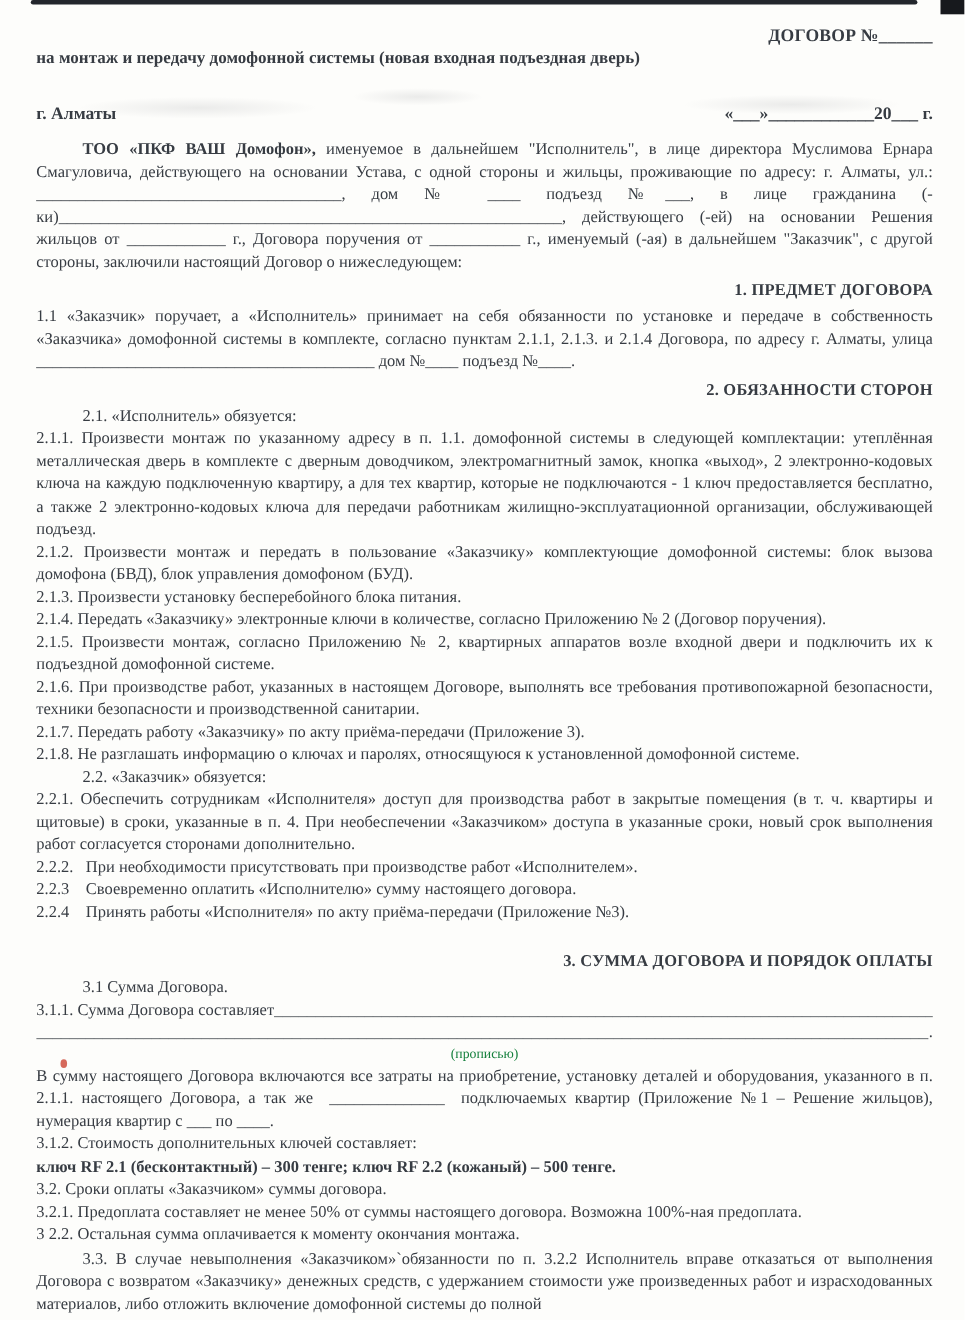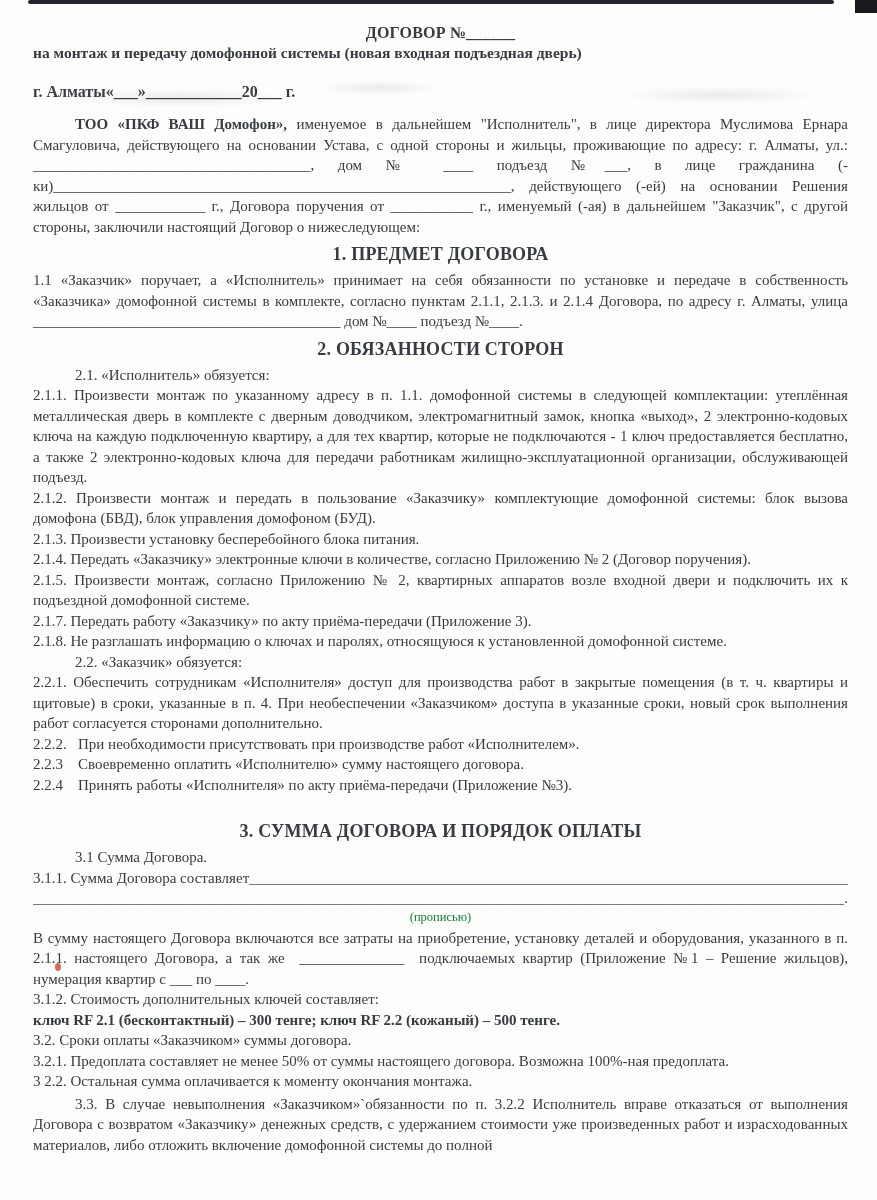--- a/index.html
+++ b/index.html
@@ -6,27 +6,27 @@
   .page{
     position:relative;
     width:877px;height:1200px;
     background:#fdfdfb;
     overflow:hidden;
     font-family:"Liberation Serif","DejaVu Serif",serif;
     color:#373c43;
   }
   .content{position:absolute;left:33px;right:29px;top:24px;}
   p{margin:0;font-size:15px;line-height:20.5px;text-align:justify;}
-  .title{font-size:16px;font-weight:bold;text-align:center;letter-spacing:.2px;}
+  .title{font-size:16px;font-weight:bold;text-align:right;letter-spacing:.2px;}
   .subtitle{font-size:15.5px;font-weight:bold;text-align:left;margin-top:2px;}
-  .city-row{display:flex;font-weight:bold;font-size:16px;margin-top:21px;}
+  .city-row{display:flex;justify-content:space-between;font-weight:bold;font-size:16px;margin-top:33px;}
   .preamble{margin-top:13px;}
   .bold{font-weight:bold;}
   .indent{text-indent:42px;}
-  .heading{font-weight:bold;text-align:center;font-size:18px;margin-top:7px;margin-bottom:5px;letter-spacing:.2px;}
+  .heading{font-weight:bold;text-align:right;font-size:15px;margin-top:7px;margin-bottom:5px;letter-spacing:.2px;}
   .heading.h3gap{margin-top:26px;}
   .row{display:flex;font-size:15px;line-height:20.5px;}
   .row .label{white-space:nowrap;}
   .blank-fill{flex:1;overflow:hidden;white-space:nowrap;color:#4a4f55;}
   .propisyu{text-align:center;font-size:12.5px;line-height:15px;color:#15803d;margin-top:1px;margin-bottom:3px;}
   .mt-gap{margin-top:2px;}
   
   .scan-top-line{position:absolute;top:0;left:28px;width:806px;height:4px;background:#23262c;border-radius:2px;}
   .scan-corner{position:absolute;top:0;right:0;width:22px;height:13px;background:#17191d;}
   .smudge{position:absolute;pointer-events:none;background:radial-gradient(ellipse at center,rgba(110,112,118,0.13),rgba(110,112,118,0) 70%);}
@@ -62,20 +62,21 @@
     <div class="heading">1. ПРЕДМЕТ ДОГОВОРА</div>
     <p>1.1 «Заказчик» поручает, а «Исполнитель» принимает на себя обязанности по установке и передаче в собственность «Заказчика»  домофонной системы в комплекте, согласно пунктам 2.1.1, 2.1.3. и 2.1.4 Договора, по адресу г. Алматы, улица _________________________________________ дом  №____  подъезд №____.</p>
 
     <div class="heading">2. ОБЯЗАННОСТИ СТОРОН</div>
     <p class="indent">2.1. «Исполнитель» обязуется:</p>
     <p>2.1.1. Произвести монтаж по указанному адресу в п. 1.1. домофонной системы в следующей комплектации: утеплённая металлическая дверь в комплекте с дверным доводчиком, электромагнитный замок, кнопка «выход»,  2 электронно-кодовых ключа на каждую подключенную квартиру, а для тех квартир, которые не подключаются - 1 ключ предоставляется бесплатно, а также 2 электронно-кодовых ключа для передачи работникам жилищно-эксплуатационной организации, обслуживающей подъезд.</p>
     <p>2.1.2. Произвести монтаж и передать в пользование «Заказчику» комплектующие домофонной системы: блок вызова домофона (БВД), блок управления домофоном (БУД).</p>
     <p>2.1.3. Произвести установку бесперебойного блока питания.</p>
     <p>2.1.4. Передать «Заказчику» электронные ключи в количестве, согласно Приложению № 2 (Договор поручения).</p>
     <p>2.1.5. Произвести монтаж, согласно Приложению № 2, квартирных аппаратов возле входной двери и подключить их к подъездной домофонной системе.</p>
+    <p>2.1.6. При производстве работ, указанных в настоящем Договоре, выполнять все требования противопожарной безопасности, техники безопасности и производственной санитарии.</p>
     <p>2.1.7. Передать работу «Заказчику» по акту приёма-передачи (Приложение 3).</p>
     <p>2.1.8. Не разглашать информацию о ключах и паролях, относящуюся к установленной домофонной системе.</p>
     <p class="indent">2.2. «Заказчик» обязуется:</p>
     <p>2.2.1. Обеспечить сотрудникам «Исполнителя» доступ для производства работ в закрытые помещения (в т. ч. квартиры и щитовые) в сроки, указанные в п. 4. При необеспечении «Заказчиком» доступа в указанные сроки, новый срок выполнения работ согласуется сторонами дополнительно.</p>
     <p>2.2.2.&nbsp;&nbsp;&nbsp;При необходимости присутствовать при производстве работ «Исполнителем».</p>
     <p>2.2.3&nbsp;&nbsp;&nbsp;&nbsp;Своевременно оплатить «Исполнителю» сумму настоящего договора.</p>
     <p>2.2.4&nbsp;&nbsp;&nbsp;&nbsp;Принять работы «Исполнителя» по акту приёма-передачи (Приложение №3).</p>
 
     <div class="heading h3gap">3. СУММА ДОГОВОРА И ПОРЯДОК ОПЛАТЫ</div>
     <p class="indent">3.1 Сумма Договора.</p>

